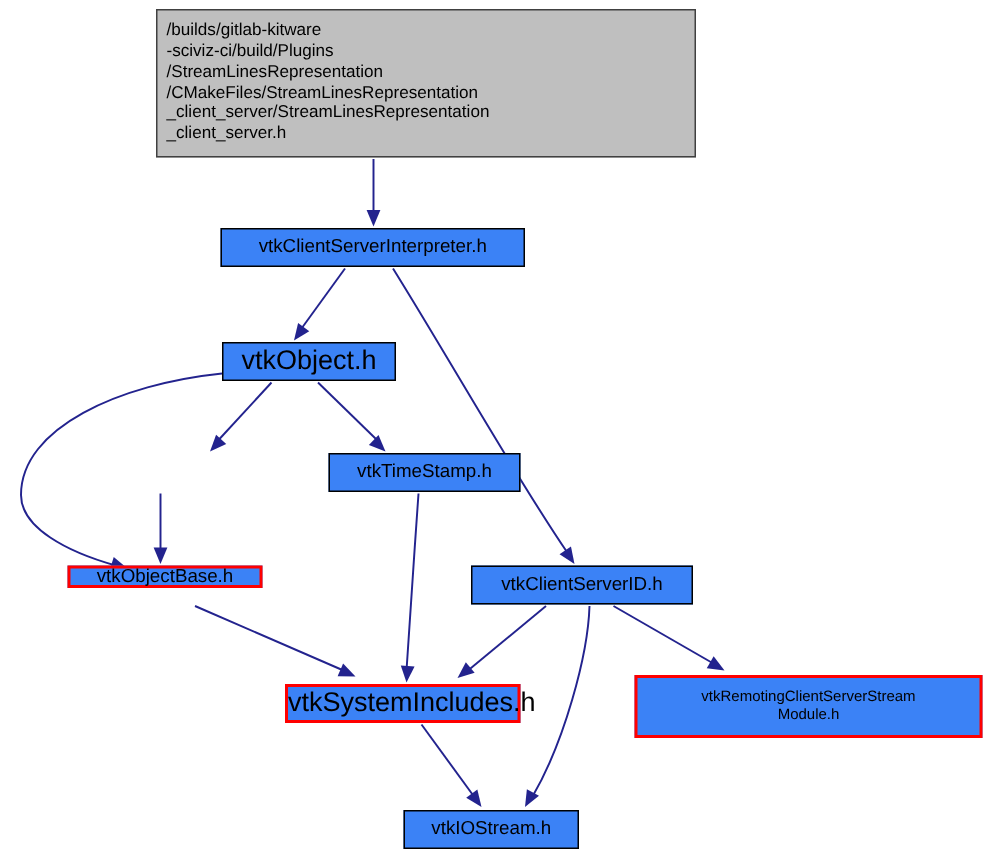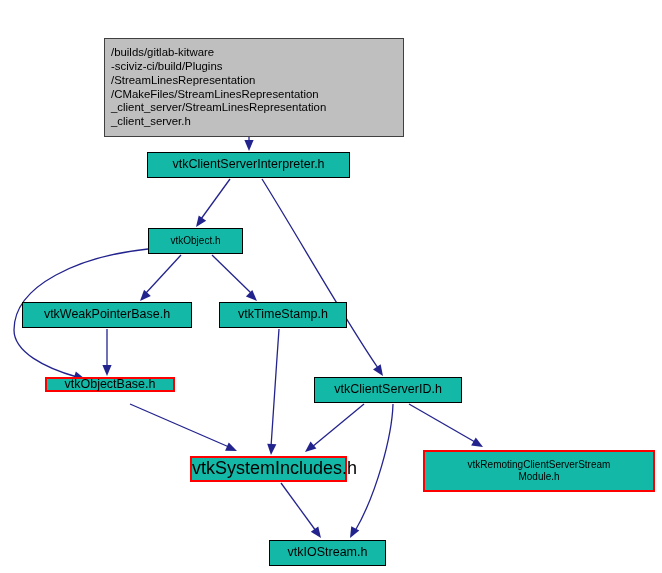--- a/index.html
+++ b/index.html
@@ -25,21 +25,21 @@
     height: 573px;
     pointer-events: none;
   }
   .node {
     position: absolute;
     box-sizing: border-box;
     display: flex;
     align-items: center;
     justify-content: center;
     text-align: center;
-    background: #14b8a6;
+    background: #3b82f6;
     border: 1px solid #000000;
     color: #000000;
     line-height: 1.22;
     white-space: pre-line;
     z-index: 2;
   }
   .node.root {
     background: #bfbfbf;
     border: 1px solid #404040;
     text-align: left;
@@ -83,29 +83,28 @@
       <polygon points="0,0 -11,-4.6 -11,4.6" fill="#23238e" transform="translate(237,451) rotate(23.47745497135651)"></polygon>
       <path d="M 364,404 L 312,447" fill="none" stroke="#23238e" stroke-width="1.3"></path>
       <polygon points="0,0 -11,-4.6 -11,4.6" fill="#23238e" transform="translate(305,452) rotate(140.41183546494855)"></polygon>
       <path d="M 409,404 L 475,442" fill="none" stroke="#23238e" stroke-width="1.3"></path>
       <polygon points="0,0 -11,-4.6 -11,4.6" fill="#23238e" transform="translate(483,447) rotate(29.931548575359287)"></polygon>
       <path d="M 393,404 C 392,437 376,495 355,531" fill="none" stroke="#23238e" stroke-width="1.3"></path>
       <polygon points="0,0 -11,-4.6 -11,4.6" fill="#23238e" transform="translate(350,538) rotate(118.69633339119038)"></polygon>
       <path d="M 281,483 L 316,531" fill="none" stroke="#23238e" stroke-width="1.3"></path>
       <polygon points="0,0 -11,-4.6 -11,4.6" fill="#23238e" transform="translate(321,538) rotate(53.901716032892)"></polygon>
     </svg>
-<div class="node root" style="left: 104px; top: 6px; width: 300px; height: 99px; font-size: 11.4px; color: rgb(0, 0, 0); background: rgb(191, 191, 191); border-color: rgb(64, 64, 64); margin-top: 32px;"><span class="node-label">/builds/gitlab-kitware
+<div class="node root" style="left: 104px; top: 6px; width: 360px; height: 99px; font-size: 11.4px; color: rgb(0, 0, 0); background: rgb(191, 191, 191); border-color: rgb(64, 64, 64);"><span class="node-label">/builds/gitlab-kitware
 -sciviz-ci/build/Plugins
 /StreamLinesRepresentation
 /CMakeFiles/StreamLinesRepresentation
 _client_server/StreamLinesRepresentation
 _client_server.h</span></div>
     <div class="node" style="left: 147px; top: 152px; width: 203px; height: 26px; font-size: 12.5px; color: rgb(0, 0, 0); border-color: rgb(0, 0, 0);"><span class="node-label">vtkClientServerInterpreter.h</span></div>
-    <div class="node" style="left: 148px; top: 228px; width: 95px; height: 26px; font-size: 10px; color: rgb(0, 0, 0); border-color: rgb(0, 0, 0);"><span class="node-label">vtkObject.h</span></div>
-    <div class="node" style="left: 22px; top: 302px; width: 170px; height: 26px; font-size: 12.5px; color: rgb(0, 0, 0); border-color: rgb(0, 0, 0);"><span class="node-label">vtkWeakPointerBase.h</span></div>
+    <div class="node" style="left: 148px; top: 228px; width: 116px; height: 26px; font-size: 18px; color: rgb(0, 0, 0); border-color: rgb(0, 0, 0);"><span class="node-label">vtkObject.h</span></div>
     <div class="node" style="left: 219px; top: 302px; width: 128px; height: 26px; font-size: 12.5px; color: rgb(0, 0, 0); border-color: rgb(0, 0, 0);"><span class="node-label">vtkTimeStamp.h</span></div>
     <div class="node red" style="left: 45px; top: 377px; width: 130px; height: 15px; font-size: 12.5px; color: rgb(0, 0, 0); border-color: rgb(255, 0, 0);"><span class="node-label">vtkObjectBase.h</span></div>
     <div class="node" style="left: 314px; top: 377px; width: 148px; height: 26px; font-size: 12.5px; color: rgb(0, 0, 0); border-color: rgb(0, 0, 0);"><span class="node-label">vtkClientServerID.h</span></div>
     <div class="node red" style="left: 190px; top: 456px; width: 157px; height: 26px; font-size: 18px; color: rgb(0, 0, 0); border-color: rgb(255, 0, 0);"><span class="node-label">vtkSystemIncludes.h</span></div>
     <div class="node red" style="left: 423px; top: 450px; width: 232px; height: 42px; font-size: 10px; color: rgb(0, 0, 0); border-color: rgb(255, 0, 0);"><span class="node-label">vtkRemotingClientServerStream
 Module.h</span></div>
     <div class="node" style="left: 269px; top: 540px; width: 117px; height: 26px; font-size: 12.5px; color: rgb(0, 0, 0); border-color: rgb(0, 0, 0);"><span class="node-label">vtkIOStream.h</span></div>
   </div>
 
 </body></html>

